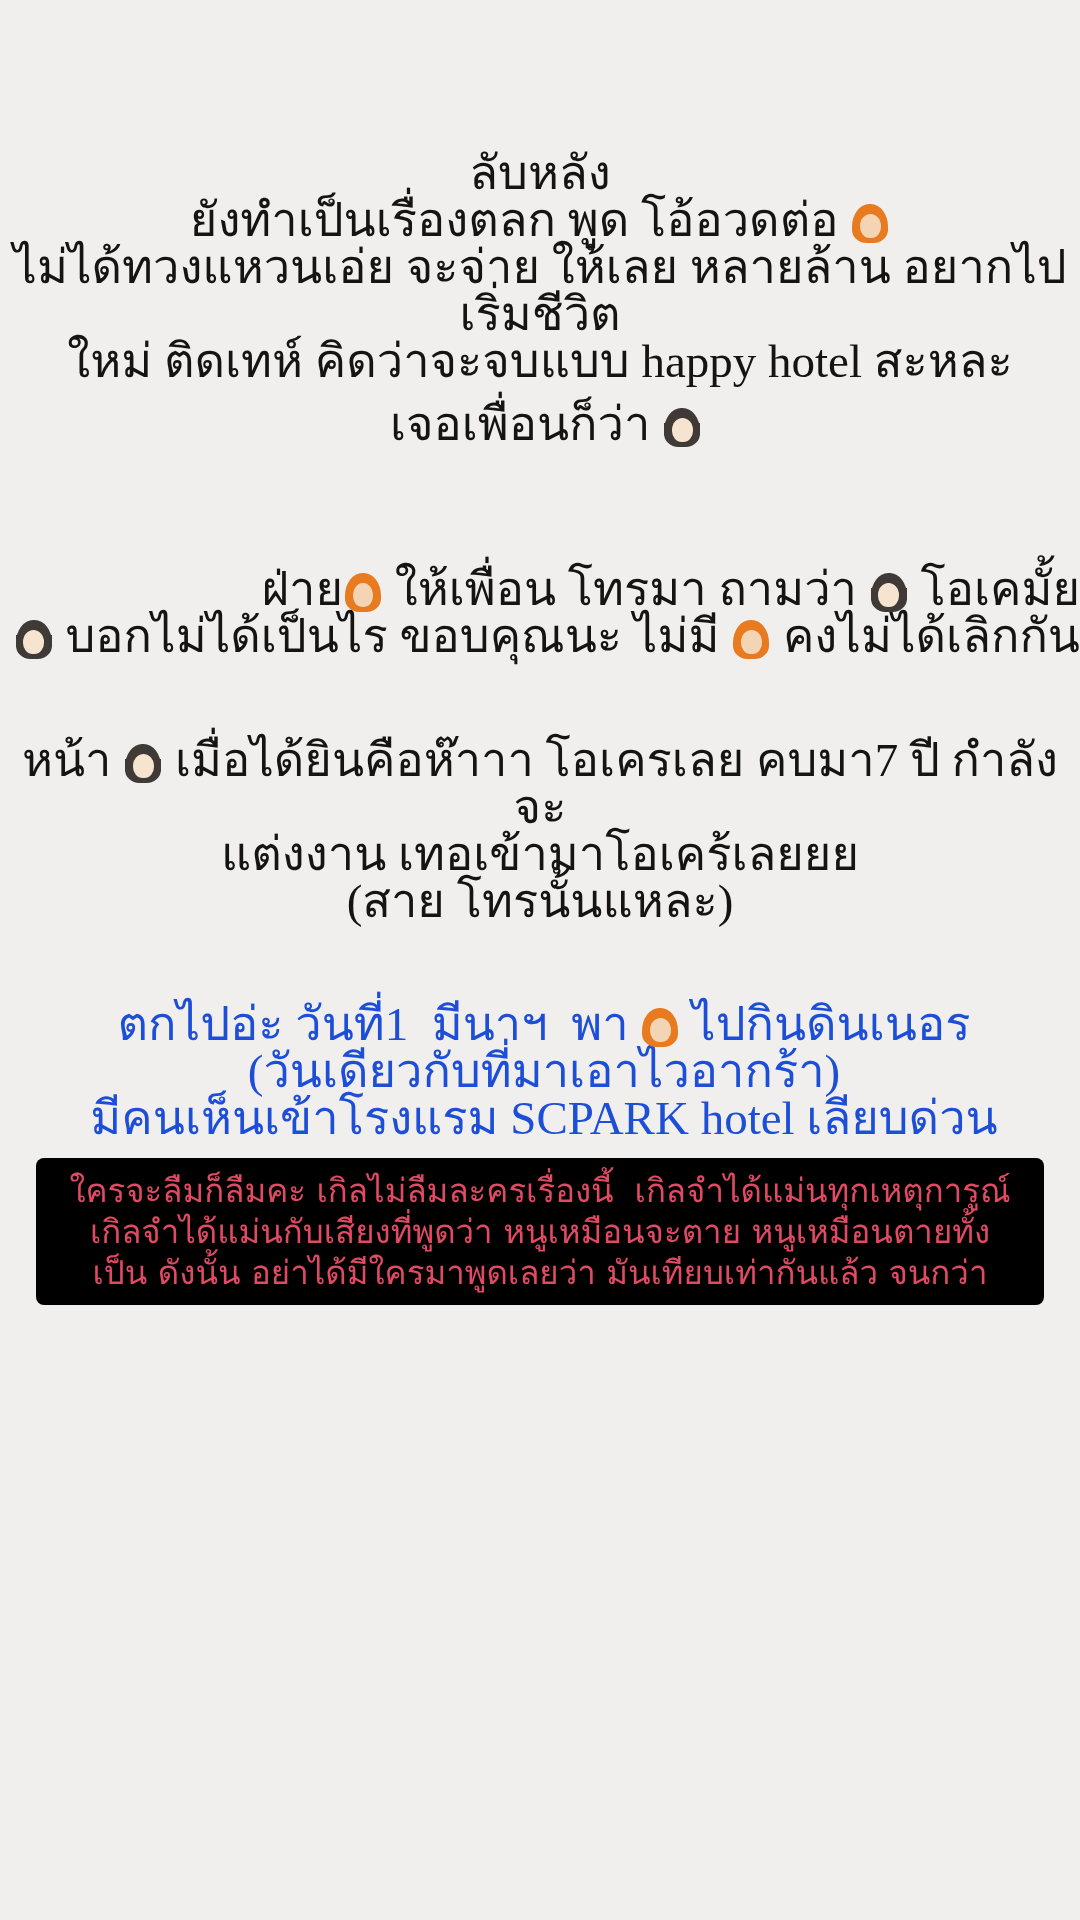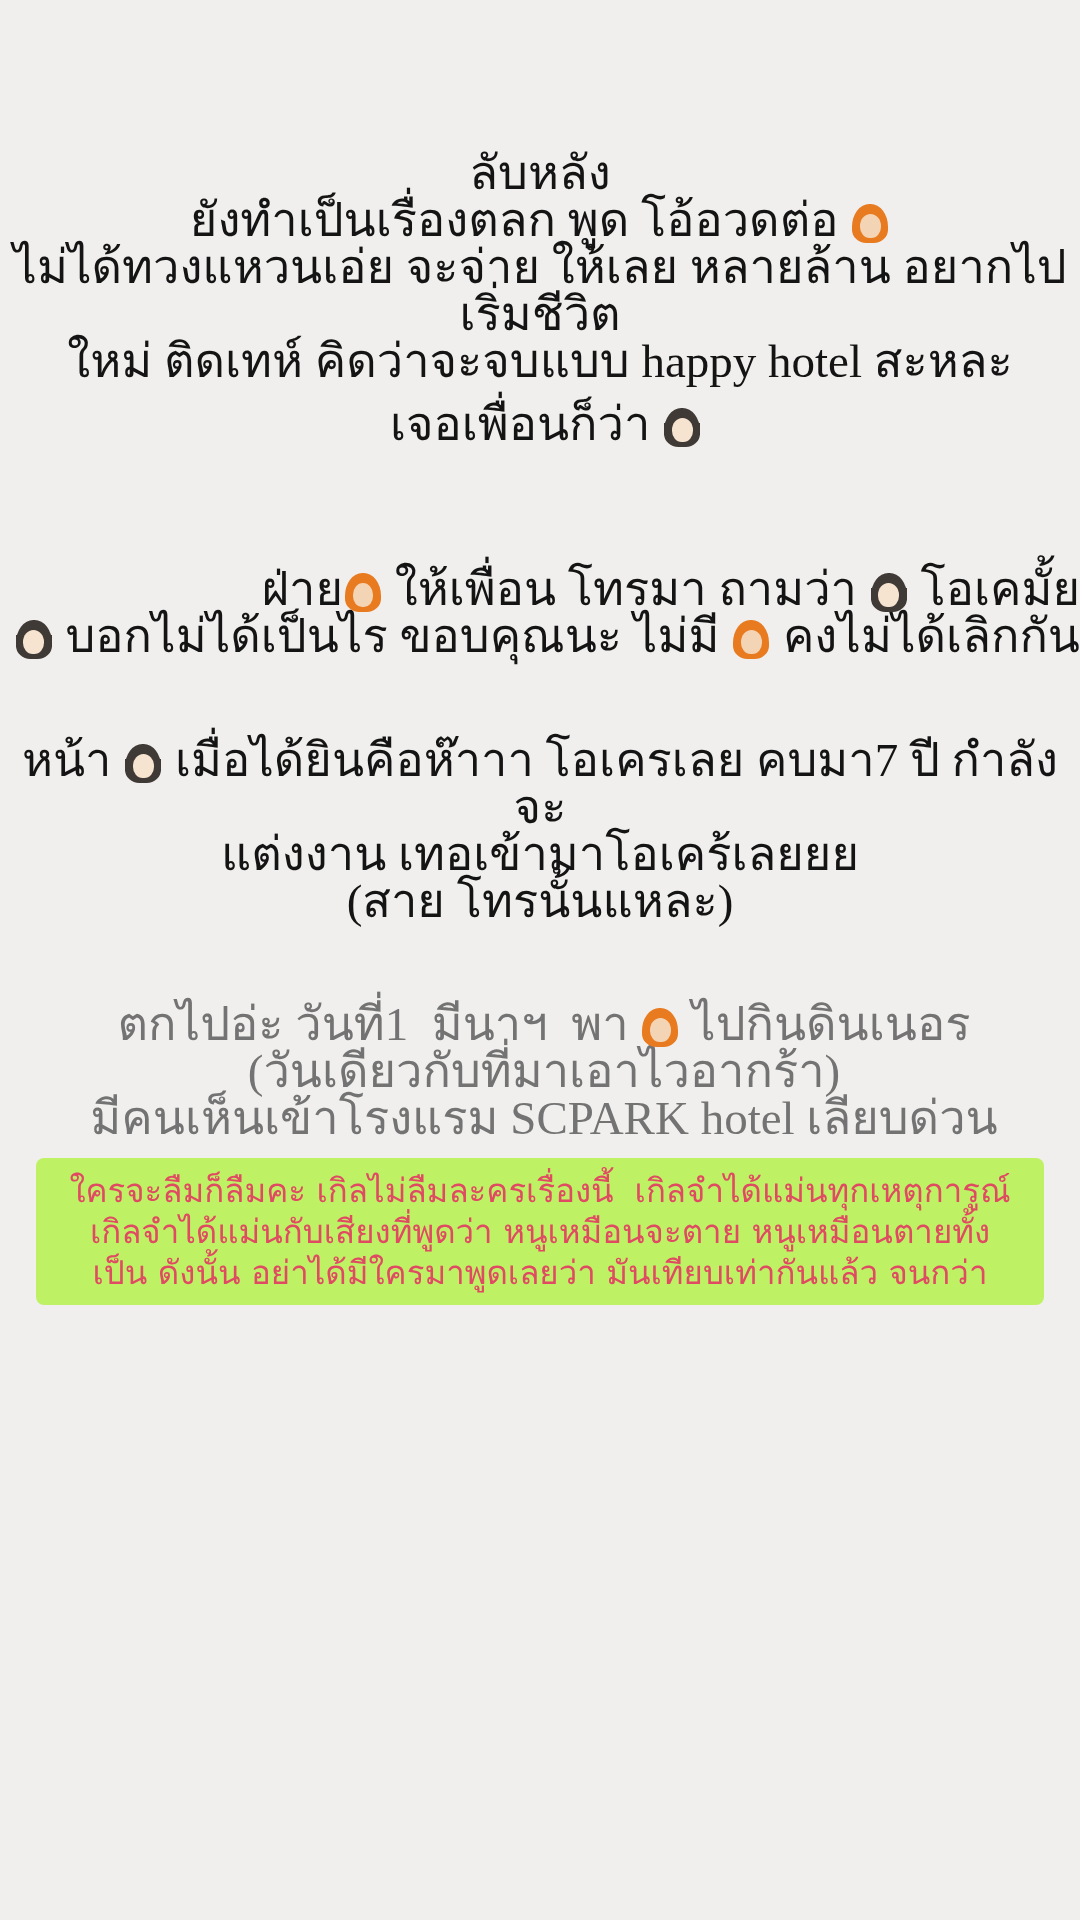--- a/index.html
+++ b/index.html
@@ -65,23 +65,23 @@
     </section>
   <section class="para black p3" style="color: rgb(20, 20, 20); text-align: right;">
       <div class="line"><span>ฝ่าย</span><span class="emj red"></span><span> ให้เพื่อน โทรมา ถามว่า </span><span class="emj girl"></span><span> โอเคมั้ย</span></div>
       <div class="line"><span class="emj girl"></span><span> บอกไม่ได้เป็นไร ขอบคุณนะ ไม่มี </span><span class="emj red"></span><span> คงไม่ได้เลิกกัน</span></div>
     </section>
   <section class="para black p4" style="color: rgb(20, 20, 20);">
       <div class="line"><span>หน้า </span><span class="emj girl"></span><span> เมื่อได้ยินคือห๊าาา โอเครเลย คบมา7 ปี กำลังจะ</span></div>
       <div class="line"><span>แต่งงาน เทอเข้ามาโอเคร้เลยยย</span></div>
       <div class="line"><span>(สาย โทรนั้นแหละ)</span></div>
     </section>
-  <section class="para black p5" style="color: #737373; padding-left: 8px;">
+  <section class="para black p5" style="color: #1d4ed8; padding-left: 8px;">
       <div class="line"><span>ตกไปอ่ะ วันที่1  มีนาฯ  พา </span><span class="emj red"></span><span> ไปกินดินเนอร</span></div>
       <div class="line"><span>(วันเดียวกับที่มาเอาไวอากร้า)</span></div>
       <div class="line"><span>มีคนเห็นเข้าโรงแรม SCPARK hotel เลียบด่วน</span></div>
     </section>
-  <section class="para pink p6" style="background: #bef264; color: rgb(224, 74, 99);">
+  <section class="para pink p6" style="background: #000000; color: rgb(224, 74, 99);">
       <div class="line"><span>ใครจะลืมก็ลืมคะ เกิลไม่ลืมละครเรื่องนี้  เกิลจำได้แม่นทุกเหตุการูณ์</span></div>
       <div class="line"><span>เกิลจำได้แม่นกับเสียงที่พูดว่า หนูเหมือนจะตาย หนูเหมือนตายทั้ง</span></div>
       <div class="line"><span>เป็น ดังนั้น อย่าได้มีใครมาพูดเลยว่า มันเทียบเท่ากันแล้ว จนกว่า</span></div>
     </section>
 </div>
 
 </body></html>

